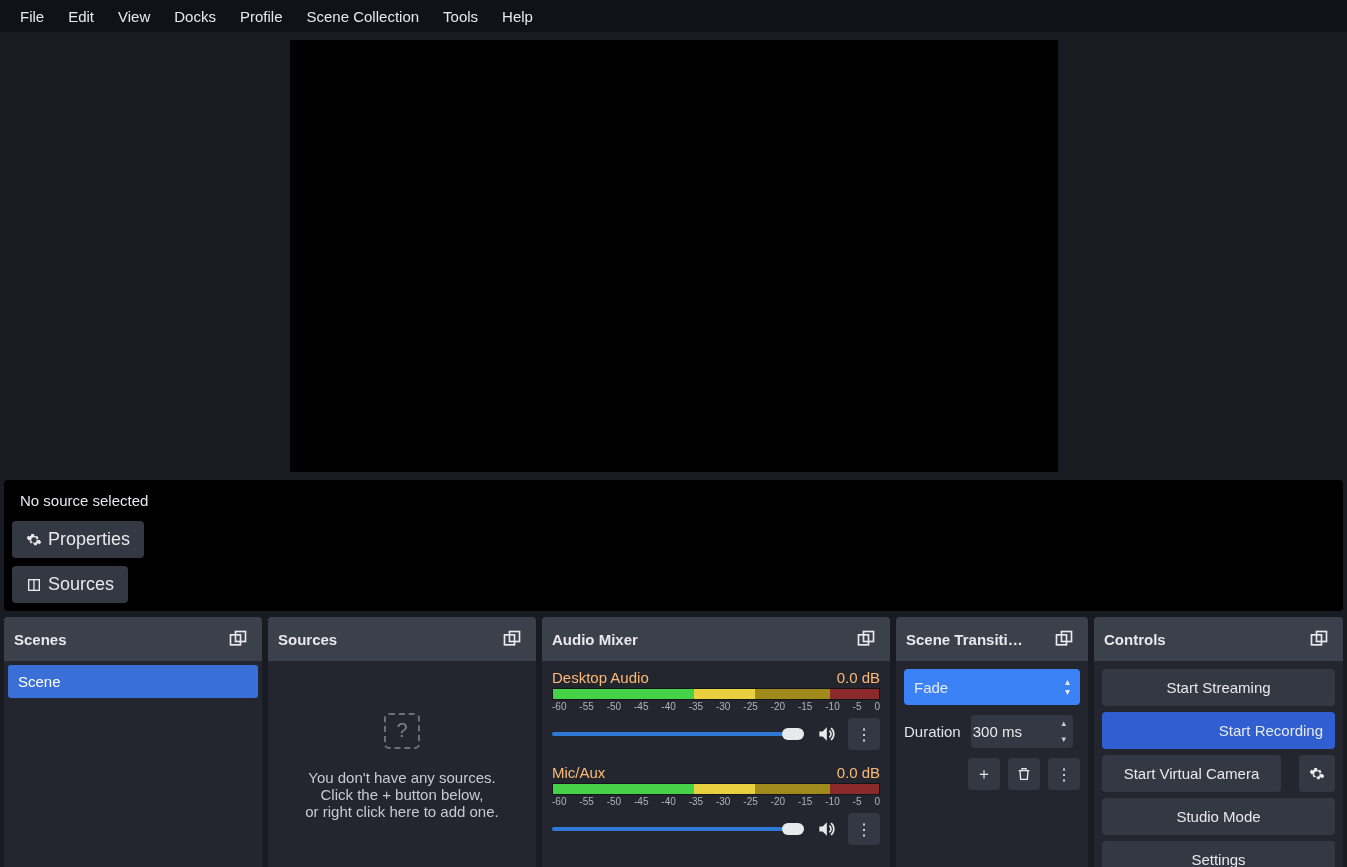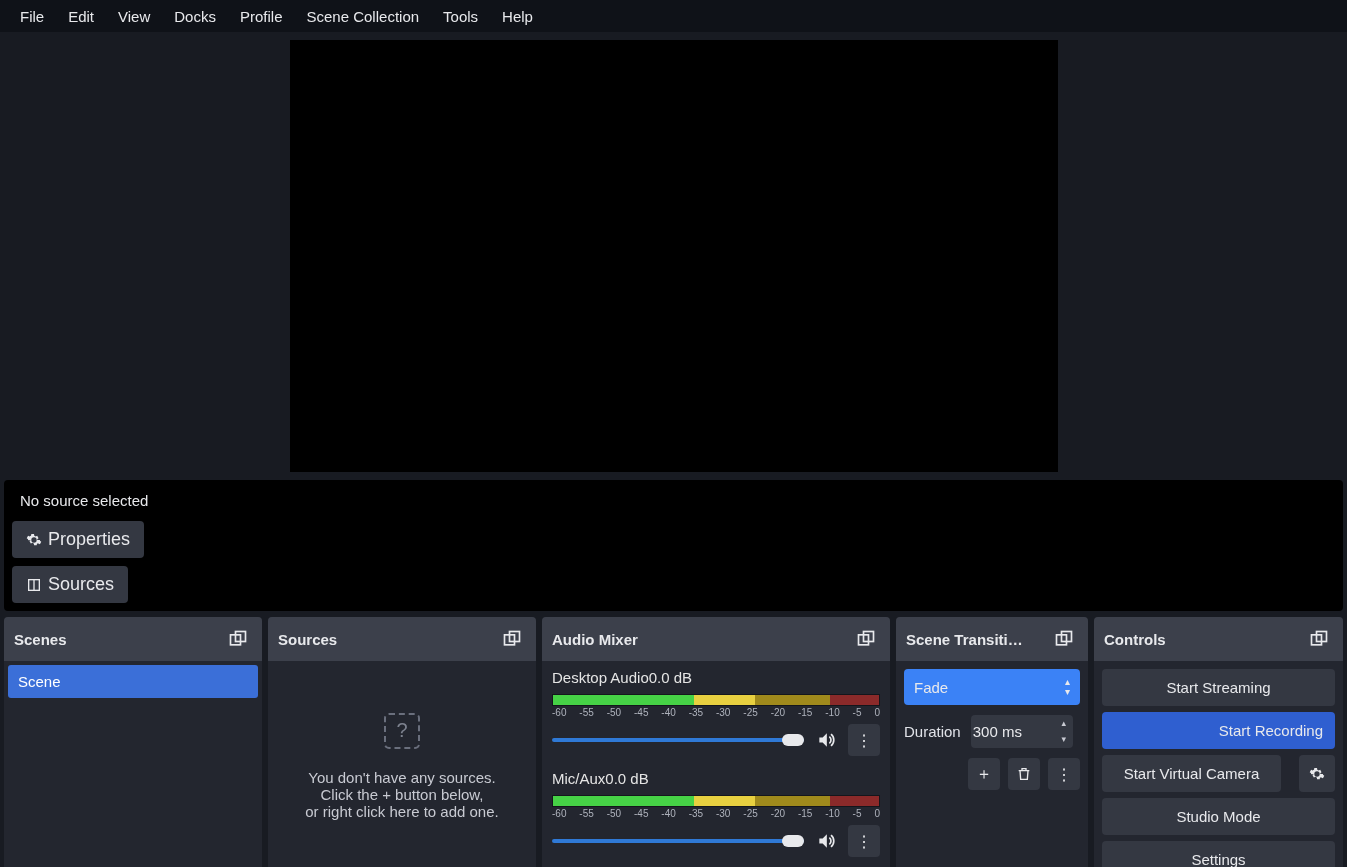--- a/index.html
+++ b/index.html
@@ -23,21 +23,21 @@
 .scenes { width: 258px; height: 316px; }
 .scene-list { padding: 4px; }
 .scene-item { background: #3b6fd8; color: #fff; padding: 8px 10px; border-radius: 3px; }
 
 .sources { width: 268px; height: 316px; }
 .sources-empty { display: flex; flex-direction: column; align-items: center; justify-content: center; height: 210px; text-align: center; color: #c8cad2; padding: 0 12px; }
 .sources-empty .icon-box { width: 36px; height: 36px; border: 2px dashed #6a6f7d; border-radius: 5px; display:flex; align-items:center; justify-content:center; margin-bottom: 20px; color:#7d828f; font-size:20px;}
 
 .mixer { width: 348px; height: 316px; }
 .mixer-channel { padding: 6px 10px 0 10px; }
-.mixer-row1 { display: flex; justify-content: flex-start; color: #e5e5e5; padding: 2px 0 8px 0; }
+.mixer-row1 { display: flex; justify-content: space-between; color: #fdba74; padding: 2px 0 2px 0; }
 .meter { height: 12px; position: relative; background: linear-gradient(to right, #2c7a2c 0%, #2c7a2c 60%, #a08a1c 60%, #a08a1c 85%, #8b2a2a 85%, #8b2a2a 100%); border: 1px solid #14161c; }
 .meter .fill { position: absolute; top:0; left:0; bottom:0; background: linear-gradient(to right, #46d246 0%, #46d246 70%, #e8d040 70%, #e8d040 100%); }
 .ticks { display: flex; justify-content: space-between; font-size: 10px; color: #aeb2bc; padding: 1px 0 2px 0; }
 .slider-row { display: flex; align-items: center; gap: 8px; padding: 4px 0 6px 0; }
 .slider-track { flex:1; height: 4px; background: #2f79d6; border-radius: 2px; position: relative; }
 .slider-thumb { position: absolute; right: 0; top: -4px; width: 22px; height: 12px; background: #e8e9ec; border-radius: 6px; }
 .icon-btn { background: #343842; border: none; color: #e8e9ec; width: 32px; height: 32px; border-radius: 4px; display:inline-flex; align-items:center; justify-content:center; cursor:pointer; font-size:16px; }
 .icon-btn-flat { background: transparent; border: none; color: #e8e9ec; width: 28px; height: 28px; display:inline-flex; align-items:center; justify-content:center; cursor:pointer; font-size:18px; }
 
 .transitions { width: 192px; height: 316px; }

